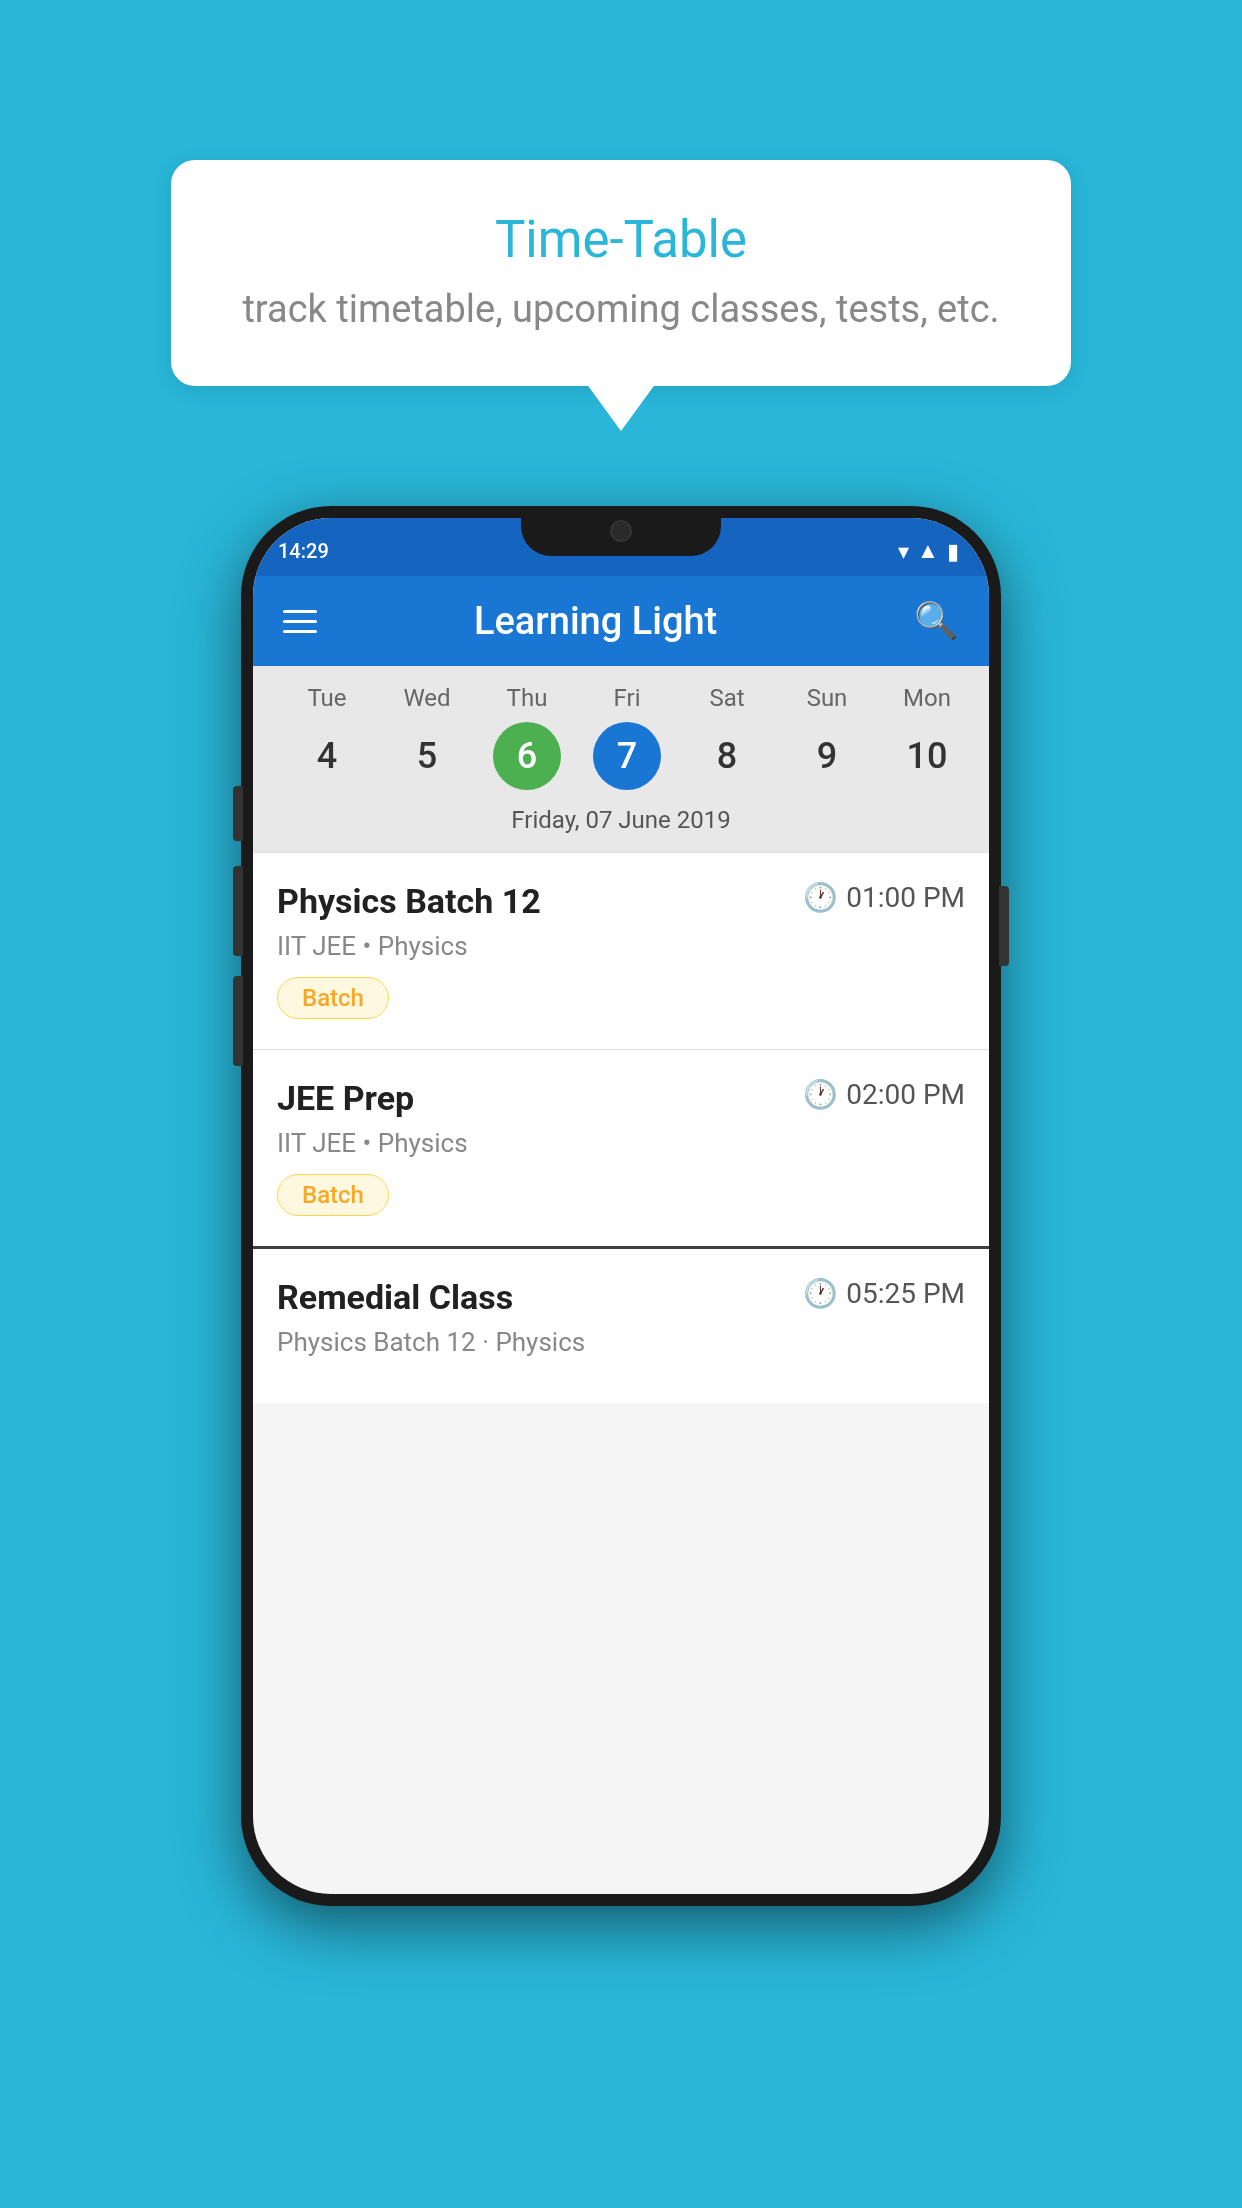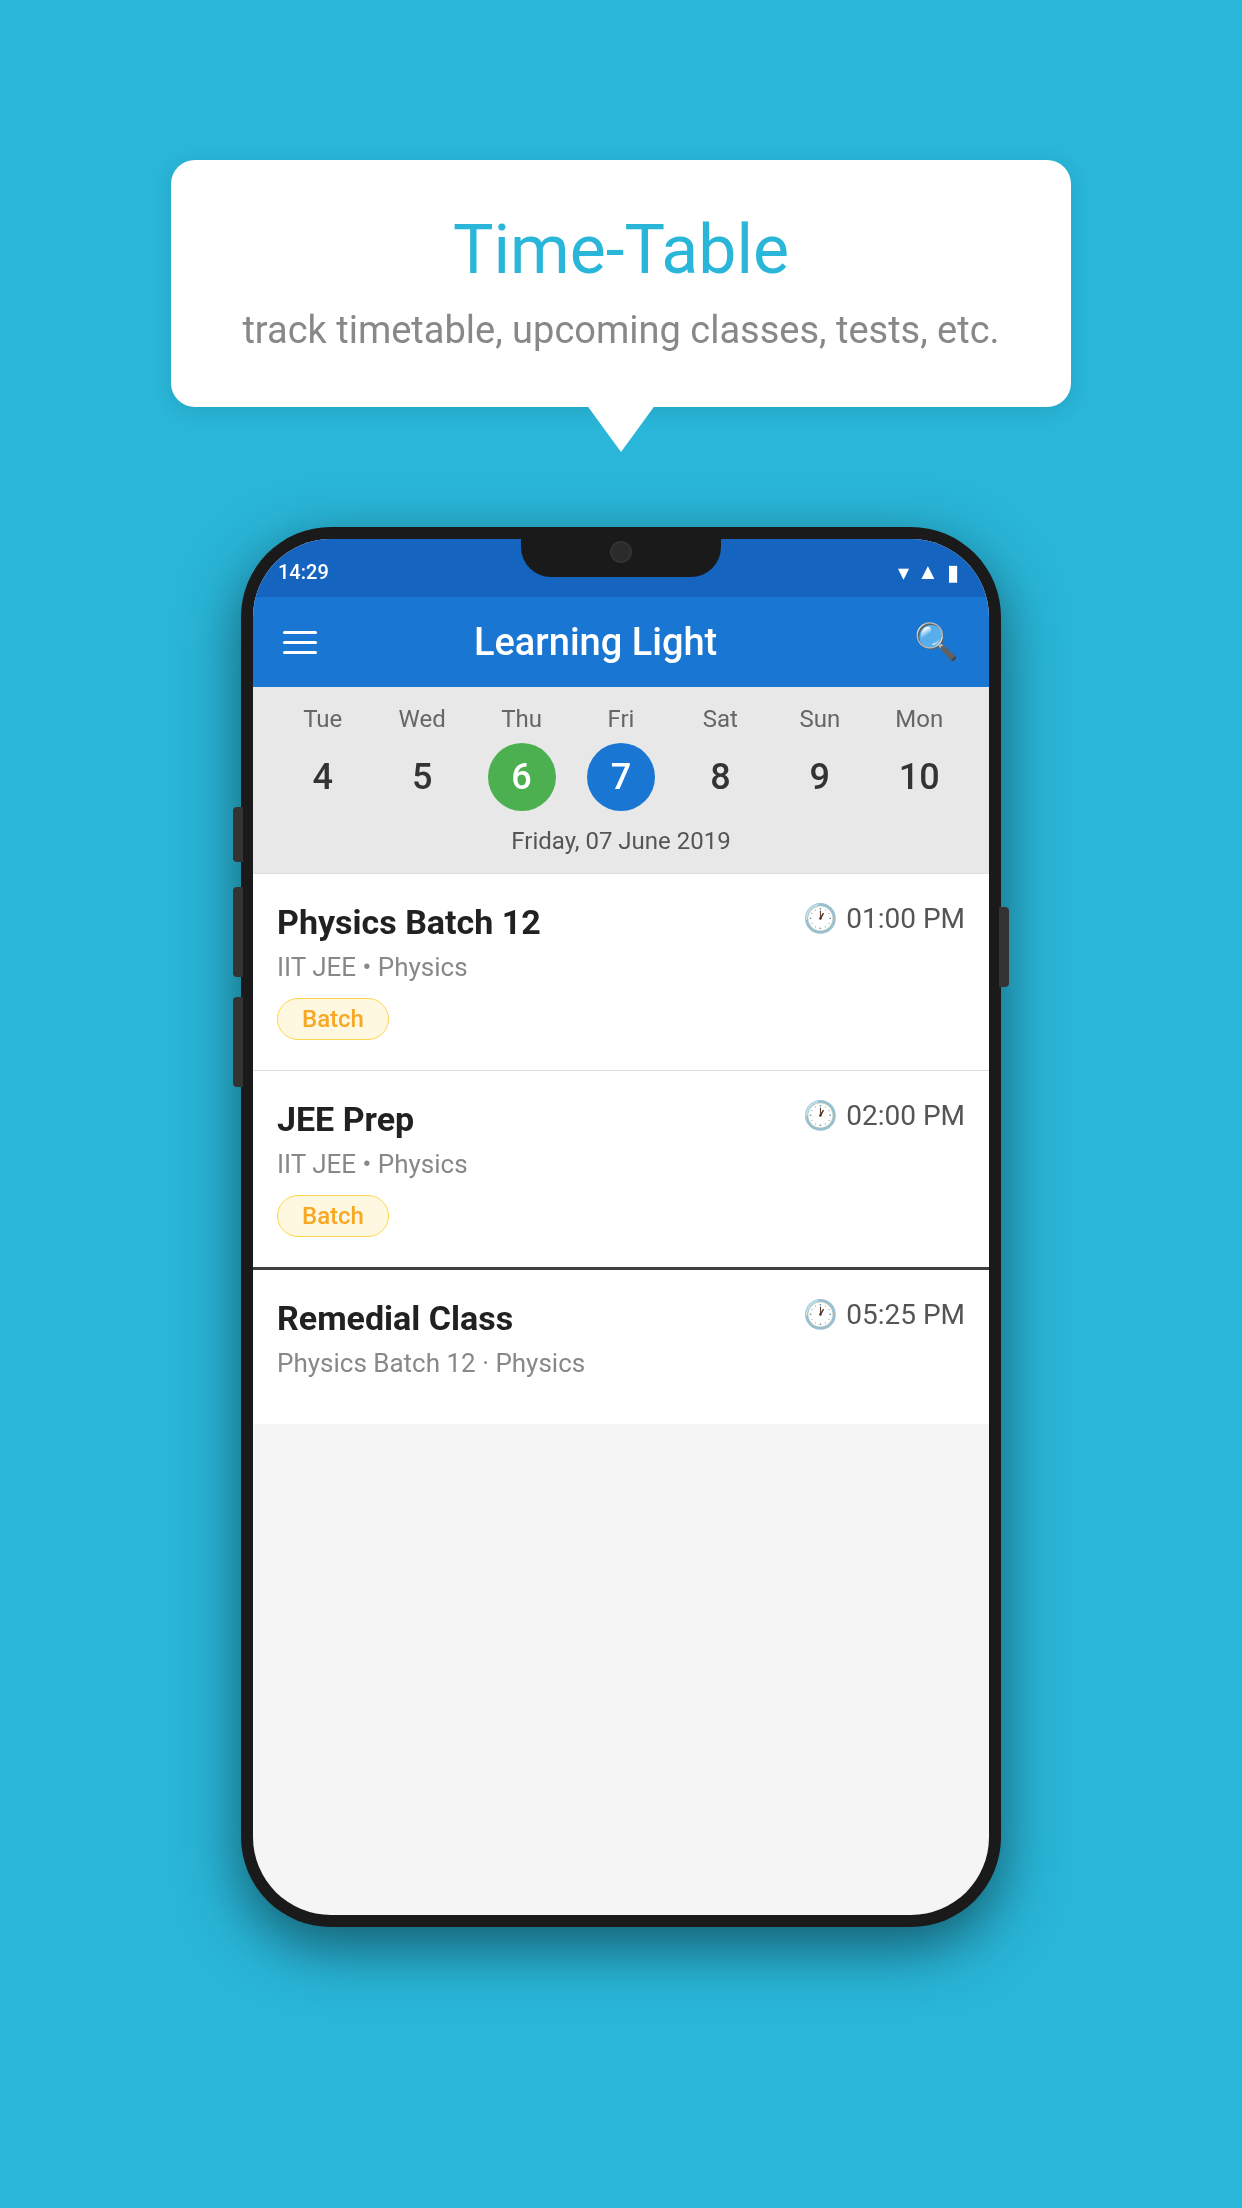--- a/index.html
+++ b/index.html
@@ -35,21 +35,21 @@
       left: 50%;
       transform: translateX(-50%);
       width: 0;
       height: 0;
       border-left: 35px solid transparent;
       border-right: 35px solid transparent;
       border-top: 48px solid white;
     }
 
     .bubble-title {
-      font-size: 68px;
+      font-size: 51px;
       color: #29B6D8;
       font-weight: 400;
       margin-bottom: 18px;
     }
 
     .bubble-subtitle {
       font-size: 38px;
       color: #888;
       font-weight: 400;
     }
@@ -171,22 +171,22 @@
     }
 
     
     .calendar-strip {
       background: #e8e8e8;
       padding: 18px 0 0;
     }
 
     .days-row {
       display: flex;
-      justify-content: flex-start;
-      padding: 0 20px;
+      justify-content: flex-end;
+      padding: 0 12px;
     }
 
     .day-col {
       display: flex;
       flex-direction: column;
       align-items: center;
       width: 100px;
     }
 
     .day-label {

